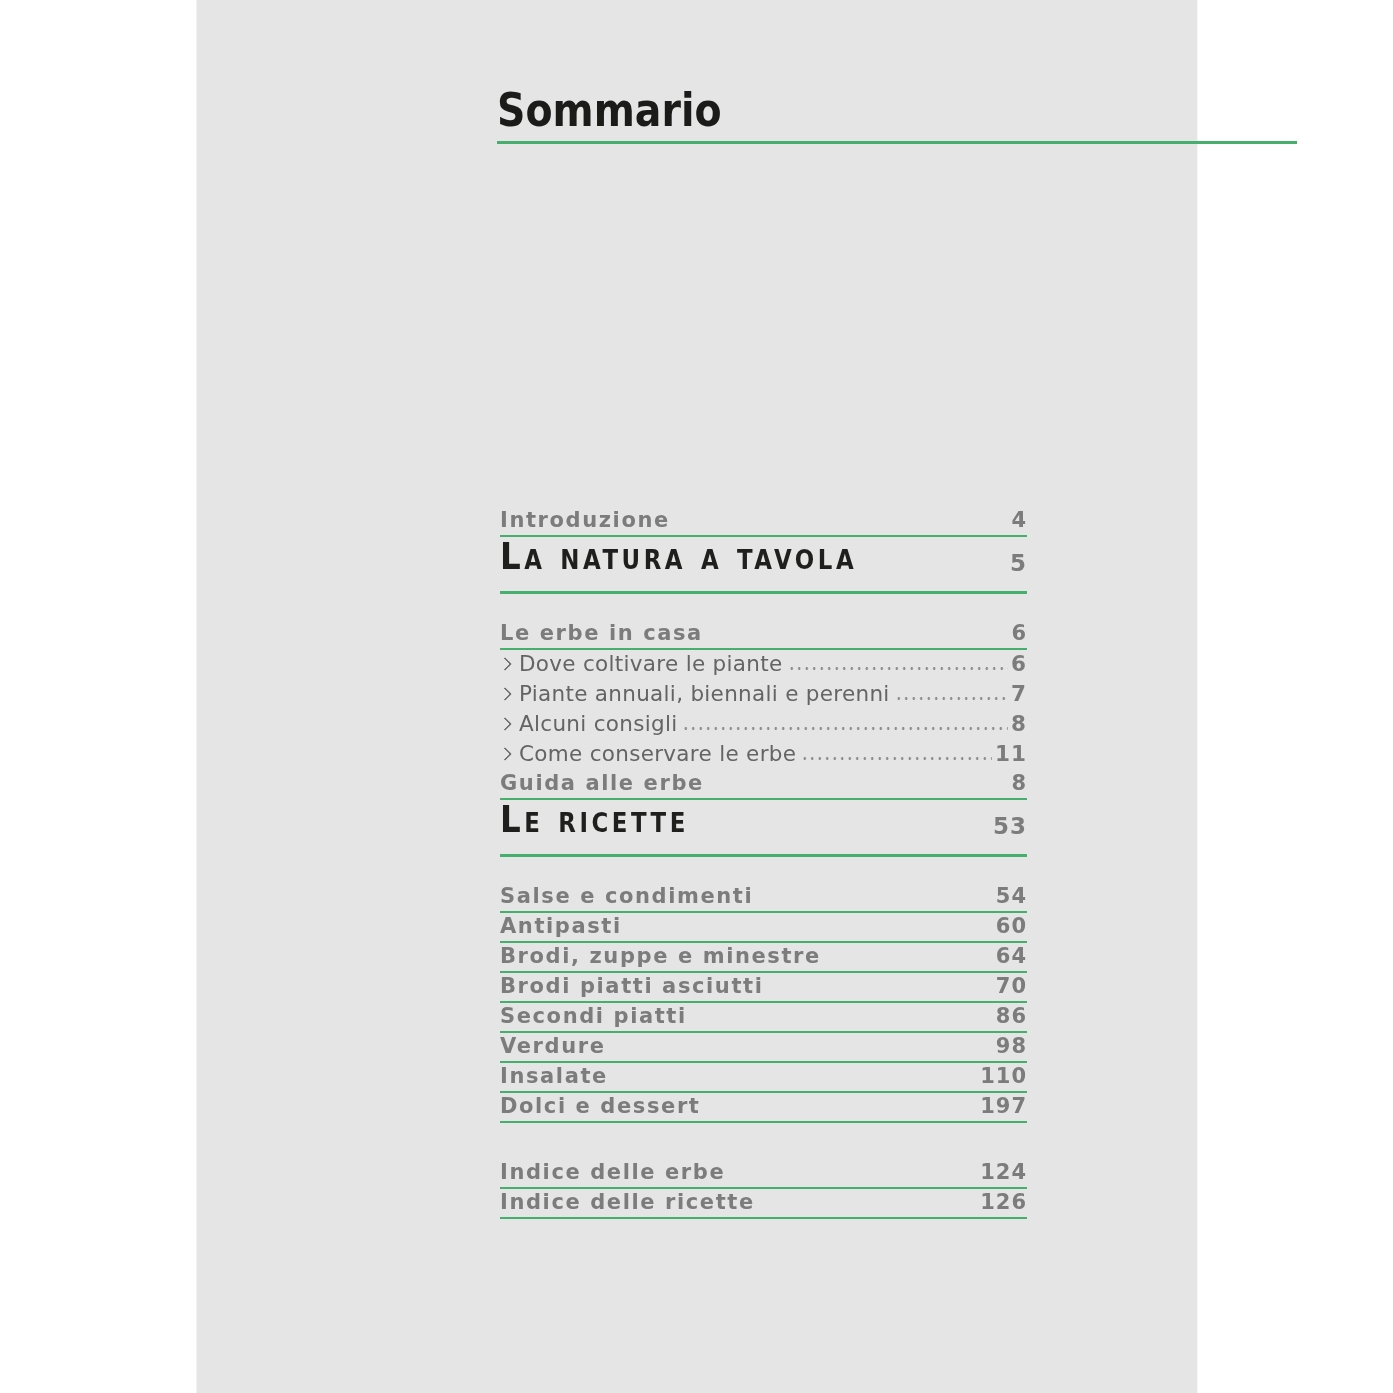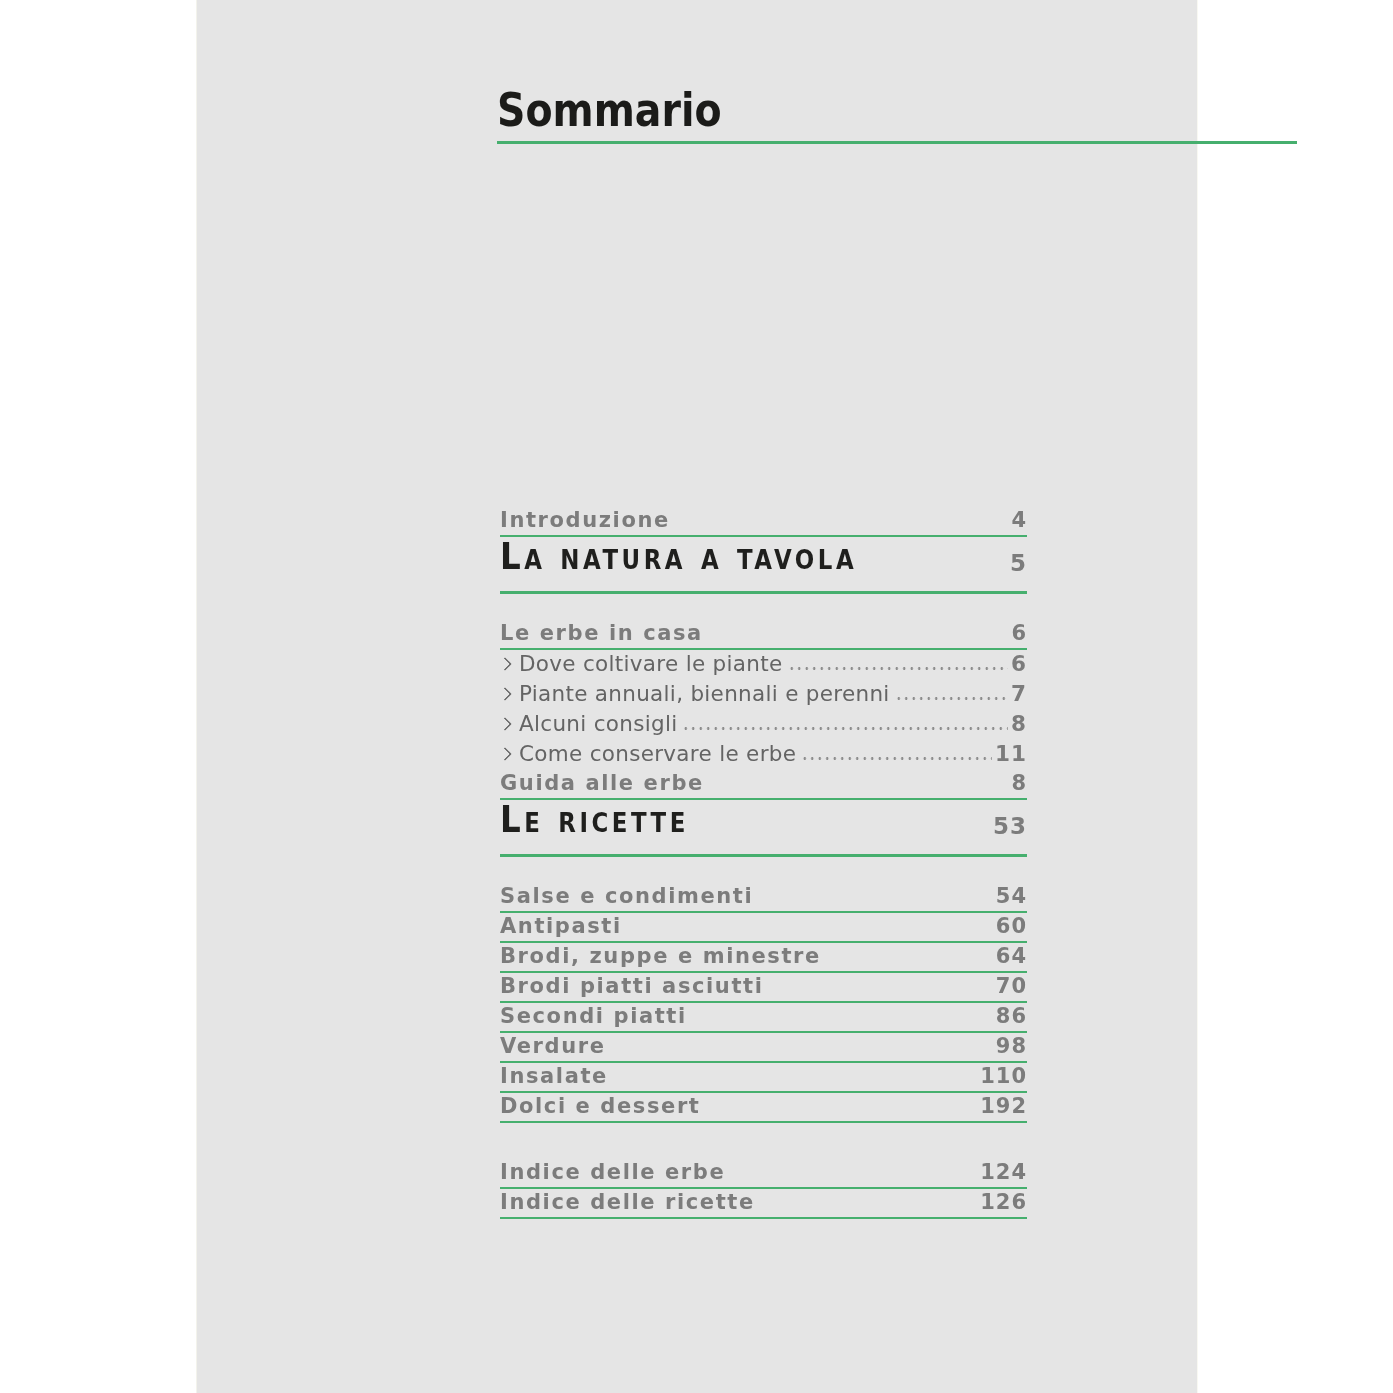--- a/index.html
+++ b/index.html
@@ -169,21 +169,21 @@
       <span class="num">98</span>
     </div>
 
     <div class="row entry">
       <span class="lbl">Insalate</span>
       <span class="num">110</span>
     </div>
 
     <div class="row entry">
       <span class="lbl">Dolci e dessert</span>
-      <span class="num">192</span>
+      <span class="num">197</span>
     </div>
 
     <div class="row entry mt-gap">
       <span class="lbl">Indice delle erbe</span>
       <span class="num">124</span>
     </div>
 
     <div class="row entry">
       <span class="lbl">Indice delle ricette</span>
       <span class="num">126</span>

